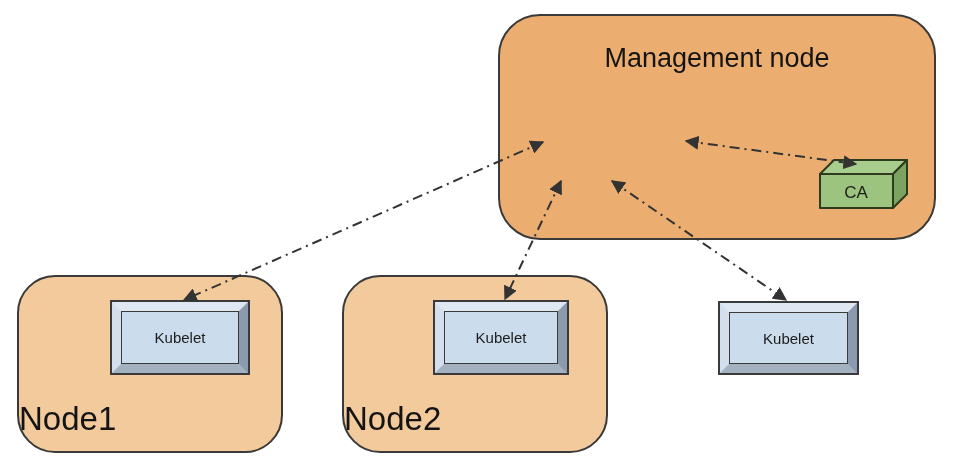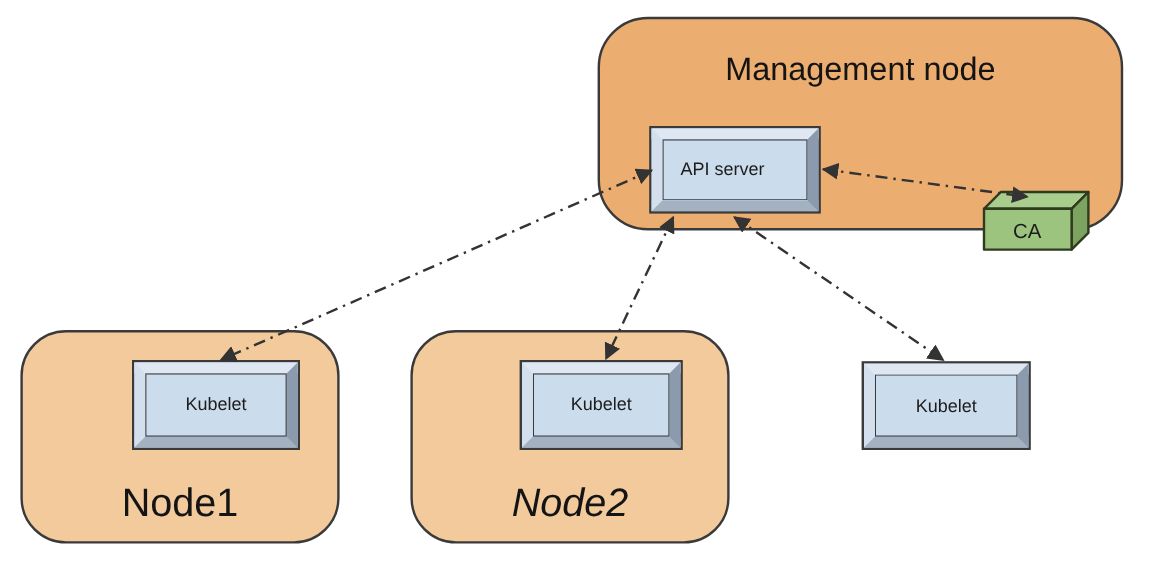--- a/index.html
+++ b/index.html
@@ -6,33 +6,33 @@
   .canvas{
     position:relative;width:958px;height:468px;background:#ffffff;overflow:hidden;
     font-family:"Liberation Sans", sans-serif;color:#1c1c1c;
   }
   
   .group-node{
     position:absolute;box-sizing:border-box;
     border:2px solid #3a3a3a;background:#f2ca9c;border-radius:38px;
   }
   .mgmt{
-    left:498px;top:14px;width:438px;height:178px;
+    left:498px;top:14px;width:438px;height:226px;
     background:#ebad70;border-radius:42px;padding-left:29px;
   }
   .node1{left:17px;top:275px;width:266px;height:178px;}
-  .node2{left:342px;top:275px;width:266px;height:178px;font-style:italic;}
+  .node2{left:342px;top:275px;width:266px;height:178px;}
   .node3{left:668px;top:274px;width:270px;height:180px;}
   .mgmt-title{
     position:absolute;top:26px;left:0;right:0;margin:0 auto;width:250px;
     text-align:center;font-size:27px;line-height:33px;color:#141414;
   }
   .node-label{
     position:absolute;bottom:13px;left:0;right:0;
-    text-align:center;font-size:33px;color:#141414;
+    text-align:left;font-size:33px;color:#141414;
   }
   
   .bevel{
     position:absolute;box-sizing:border-box;
     border:9px solid;
     border-color:#dfe8f2 #8c9aad #a3b1c0 #d3dfec;
     background:#cbdcec;
     box-shadow:0 0 0 2px #3a3a3a, inset 0 0 0 1px #3a3a3a;
     display:flex;align-items:center;justify-content:center;
   }
@@ -49,23 +49,20 @@
 </style>
 </head>
 <body>
 
 <div class="canvas">
 
   <div class="group-node mgmt">
     <div class="mgmt-title">Management node</div>
   </div>
 
-  <div class="bevel api-box">
-    <span class="lbl">API server</span>
-  </div>
 
   <svg class="ca-svg" viewBox="0 0 105 66">
     <polygon points="10,26 24,12 97,12 83,26" stroke="#2f3b1f" stroke-width="2" stroke-linejoin="round" fill="#a9cd8d"></polygon>
     <polygon points="83,26 97,12 97,46 83,60" stroke="#2f3b1f" stroke-width="2" stroke-linejoin="round" fill="#7ca35f"></polygon>
     <polygon points="10,26 83,26 83,60 10,60" stroke="#2f3b1f" stroke-width="2" stroke-linejoin="round" fill="#9cc47e"></polygon>
     <text x="46" y="50" text-anchor="middle">CA</text>
   </svg>
 
   <div class="group-node node1">
     <div class="node-label">Node1</div>

